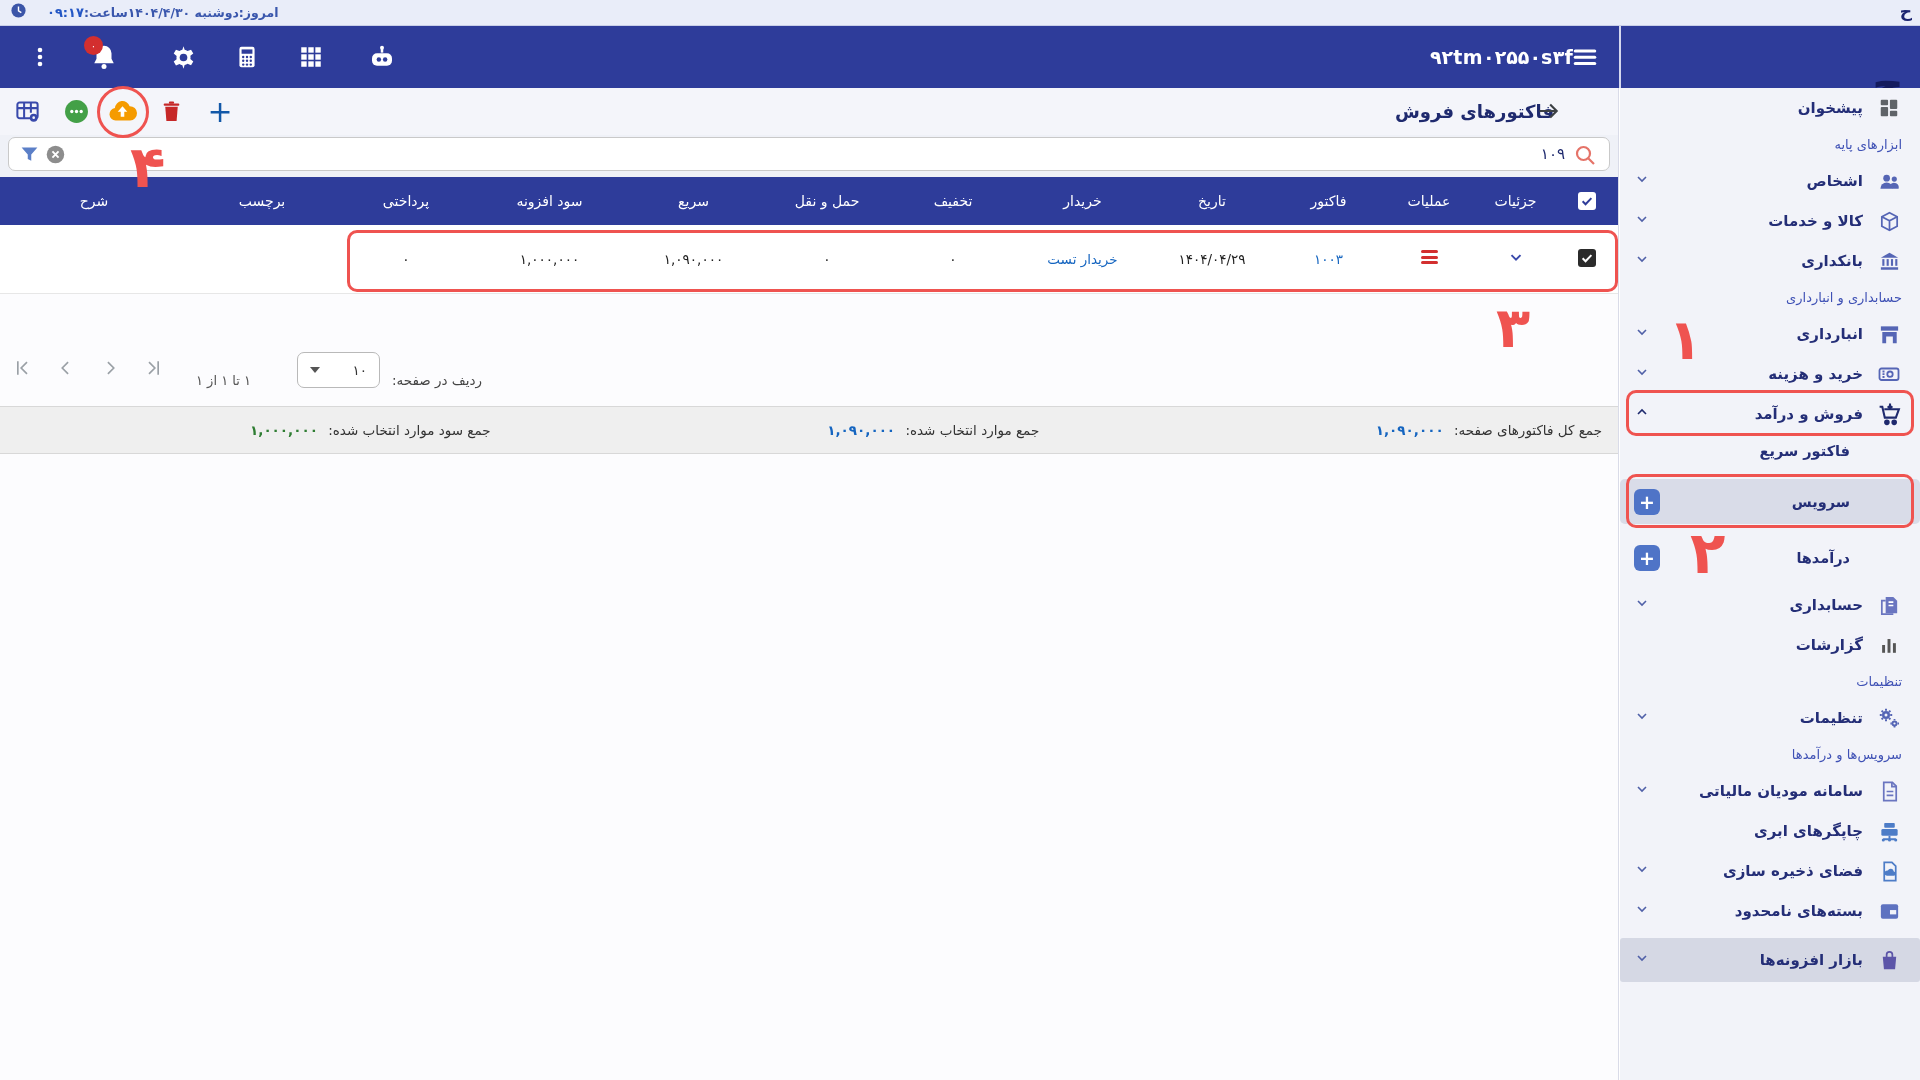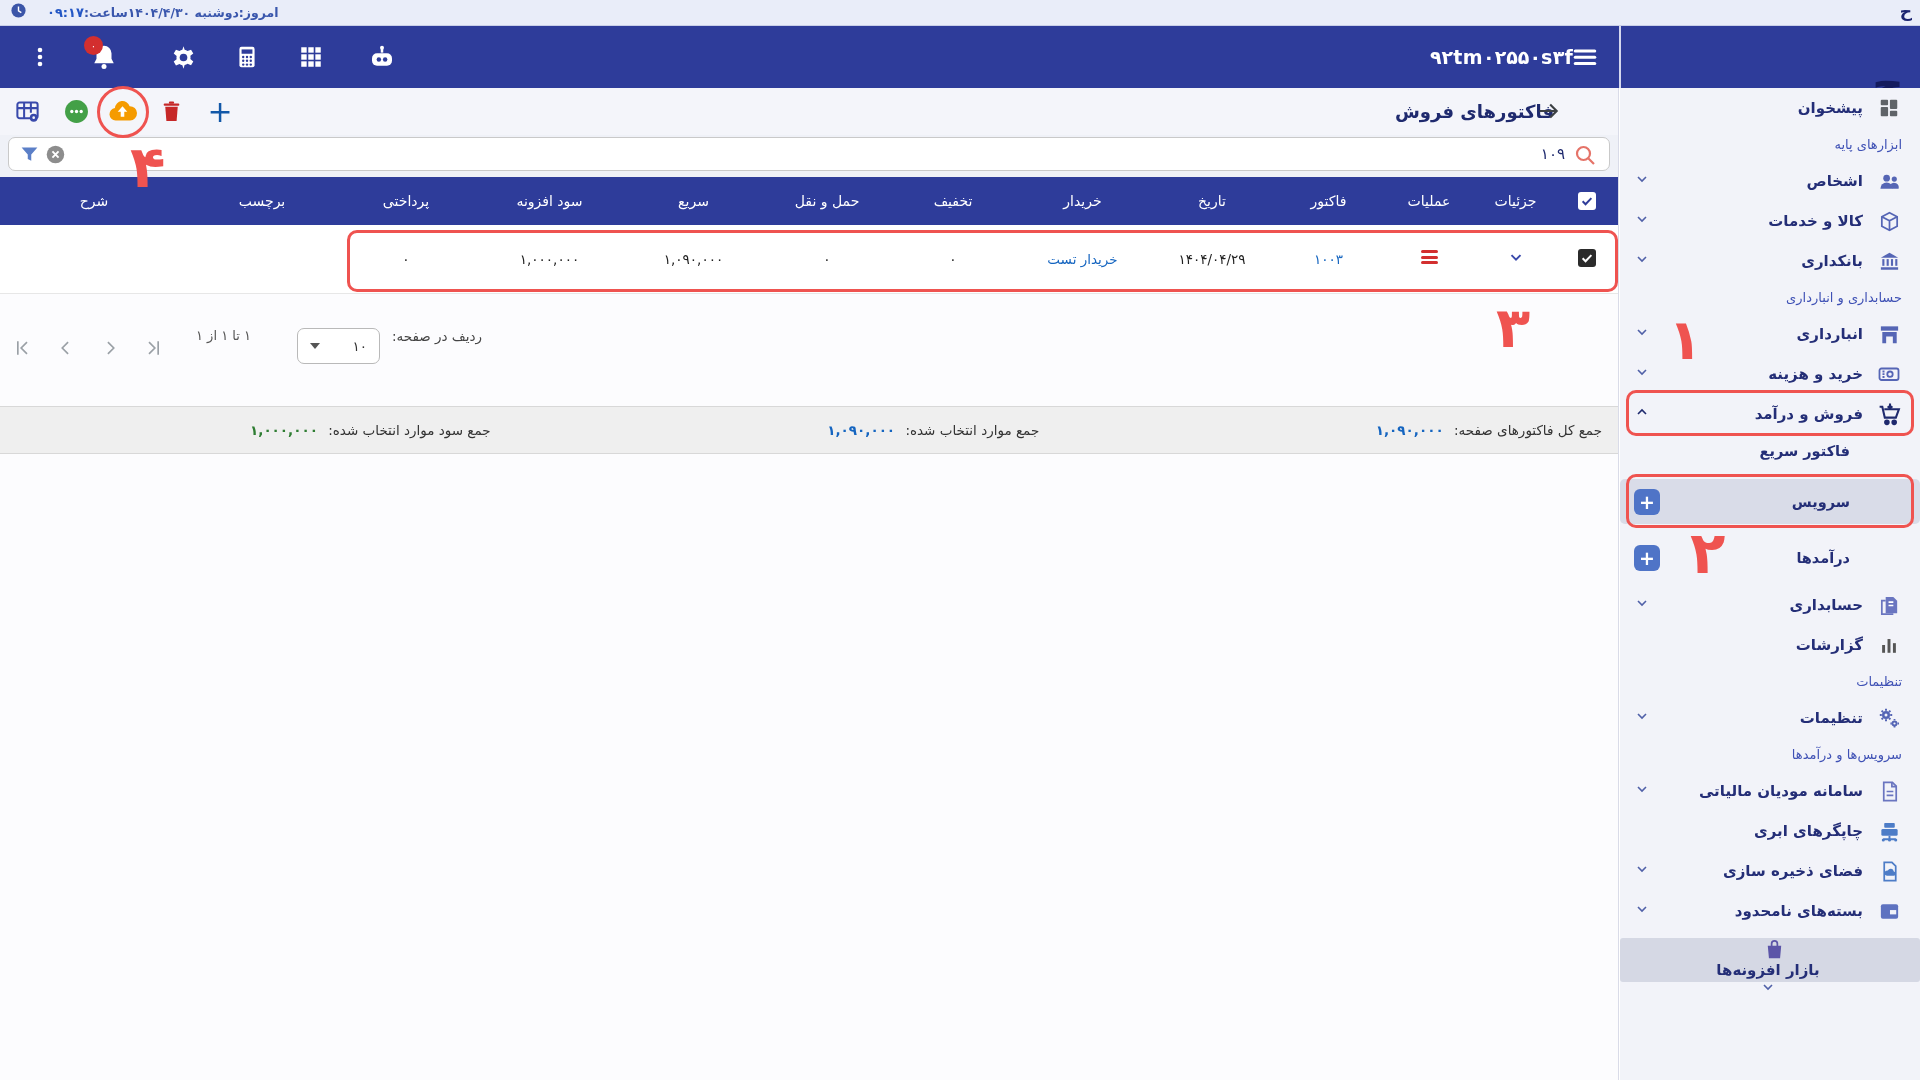--- a/index.html
+++ b/index.html
@@ -54,21 +54,21 @@
   .ops { display:inline-block; cursor:pointer; }
   .ops i { display:block; width:17px; height:3px; background:#d32f2f; border-radius:2px; margin:2.5px 0; }
   .cb { width:18px; height:18px; border-radius:3px; display:inline-flex; align-items:center; justify-content:center; cursor:pointer; position:relative; }
   .cb-header { background:#fff; color:#2e3c9a; }
   .cb-row { background:#2b2b2b; color:#fff; }
   .cb-row::before { content:""; position:absolute; left:-8px; top:-8px; width:34px; height:34px;
     border-radius:50%; background:#e9e9e9; z-index:-1; }
   td, th { position:relative; }
 
   
-  .pager { position:absolute; left:0; top:240px; width:760px; height:60px; display:flex; align-items:flex-start; }
+  .pager { position:absolute; left:0; top:240px; width:760px; height:60px; display:flex; align-items:flex-end; }
   .pg-btn { width:44px; height:40px; display:flex; align-items:center; justify-content:center; cursor:pointer; }
   .pg-range { direction:rtl; color:#555; font-size:13px; margin:0 38px 0 20px; }
   .pg-select { width:83px; height:36px; border:1px solid #b9b9b9; border-radius:7px; background:#fff;
     display:flex; align-items:center; justify-content:space-between; padding:0 12px; cursor:pointer; margin-left:8px; }
   .pg-select .val { font-size:13.5px; color:#333; }
   .pg-caret { width:0; height:0; border-left:5px solid transparent; border-right:5px solid transparent; border-top:6px solid #555; }
   .pg-label { direction:rtl; color:#444; font-size:13.5px; margin-left:12px; }
 
   
   .summary { position:absolute; left:0; top:318px; width:1618px; height:48px; background:#efefef;
@@ -87,21 +87,21 @@
   .sb-ic { width:26px; display:flex; justify-content:center; margin-left:13px; }
   .sb-label { color:#242e77; font-size:15px; font-weight:bold; white-space:nowrap; }
   .sb-sub .sb-label { font-size:14.5px; }
   .grow { flex:1; }
   .plus-tile { width:26px; height:26px; background:#4f74c7; border-radius:6px; color:#fff; font-size:19px;
     display:flex; align-items:center; justify-content:center; cursor:pointer; font-weight:bold; }
   .sb-selected { background:#d9dce8; border-radius:5px; }
   [data-name="sidebar-item-sales"] { margin-top:11px; }
   [data-name="sidebar-item-incomes"] { margin-top:11px; }
   [data-name="sidebar-item-accounting"] { margin-top:5px; }
-  [data-name="sidebar-item-addons-market"] { margin-top:7px; border-radius:3px; background:#d5d8e4; height:44px;flex-direction:column; }
+  [data-name="sidebar-item-addons-market"] { margin-top:7px; border-radius:3px; background:#d5d8e4; height:44px; }
 
   
   .ann { position:absolute; color:#ef5350; font-weight:bold; z-index:60; line-height:1; }
   .ann-box { position:absolute; border:3px solid #ef5350; border-radius:10px; z-index:55; pointer-events:none; }
   .ann-circle { position:absolute; border:3px solid #ef5350; border-radius:50%; z-index:55; pointer-events:none; }
 </style>
 </head>
 <body>
 
 <div class="topbar" data-name="top-date-bar">

